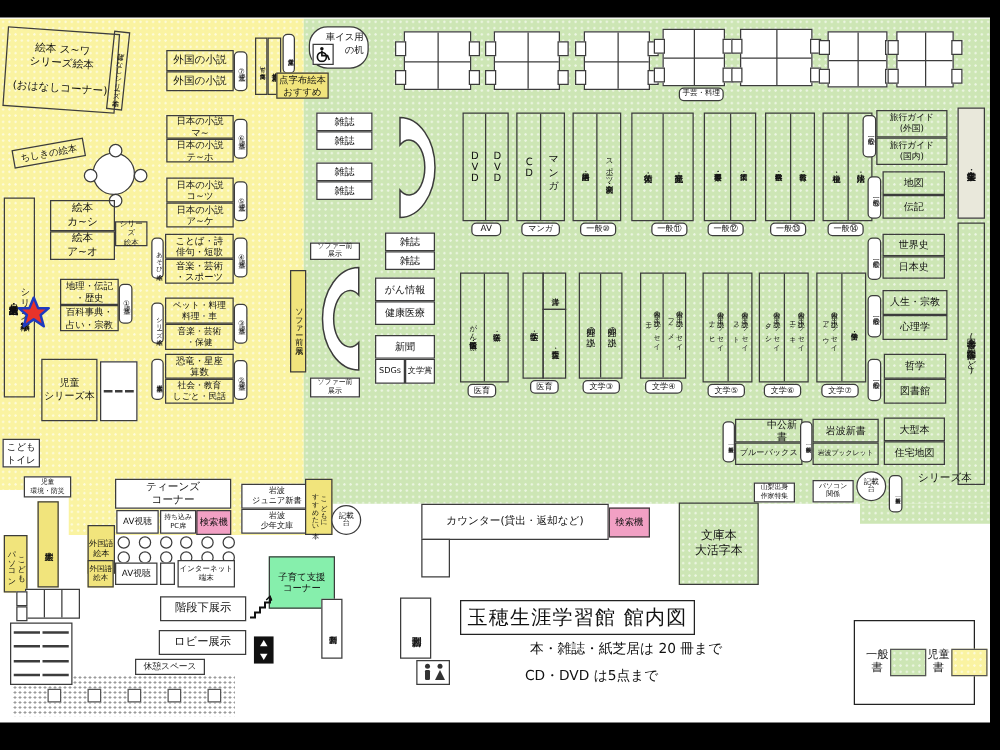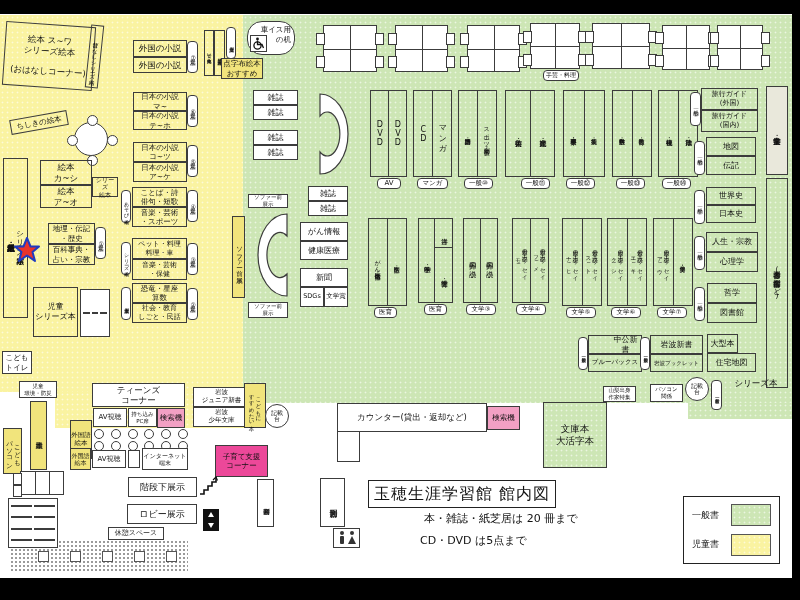--- a/index.html
+++ b/index.html
@@ -40,21 +40,21 @@
   .k-wcdesk{border:1.2px solid #3c3c3c;background:#fff}
   .wcd-txt{position:absolute;right:3px;top:3px;text-align:right;line-height:1.3}
   .wcd-ic{position:absolute;left:2px;bottom:2px;width:15px;height:15px;border:1px solid #3c3c3c;
           background:#fff;display:flex;align-items:center;justify-content:center}
   .title-box{left:368px;top:480px;width:188px;height:28px;border:1.2px solid #222;background:#fff;
              font-size:16px;letter-spacing:1px}
   .note{position:absolute;color:#111;font-size:11px;white-space:nowrap}
   .note1{left:424px;top:511px}
   .note2{left:420px;top:533px}
   .legend{left:683px;top:496px;width:97px;height:68px;border:1.2px solid #222;background:#fff;
-          flex-direction:column;justify-content:space-evenly;align-items:stretch;padding:0 8px}
+          justify-content:space-evenly;align-items:stretch;padding:0 8px}
   .lrow{display:flex;align-items:center;justify-content:space-between;font-size:9px}
   .swatch{width:38px;height:20px;border:1px solid #555;display:inline-block}
 </style>
 </head>
 <body>
 
 <div id="stage">
   <div class="base"></div>
   <div class="region region-yellow" style="left:0;top:15px;width:243px;height:377px"></div>
   <div class="region region-yellow" style="left:55px;top:392px;width:190px;height:36px"></div>
@@ -161,21 +161,21 @@
     <div class="el k-circle" style="left: 265px; top: 404px; width: 24px; height: 24px; font-size: 6px;">記載
 台</div>
     <div class="el k-chairs" style="left: 94px; top: 429px; width: 92px; height: 8px;"><i class="chairc2" style="left: 0px;"></i><i class="chairc2" style="left: 16.8px;"></i><i class="chairc2" style="left: 33.6px;"></i><i class="chairc2" style="left: 50.4px;"></i><i class="chairc2" style="left: 67.2px;"></i><i class="chairc2" style="left: 84px;"></i></div>
     <div class="el k-chairs" style="left: 94px; top: 441px; width: 92px; height: 8px;"><i class="chairc2" style="left: 0px;"></i><i class="chairc2" style="left: 16.8px;"></i><i class="chairc2" style="left: 33.6px;"></i><i class="chairc2" style="left: 50.4px;"></i><i class="chairc2" style="left: 67.2px;"></i><i class="chairc2" style="left: 84px;"></i></div>
     <div class="el k-box" style="left: 70px; top: 448px; width: 21px; height: 22px; font-size: 6px; background: rgb(241, 228, 124);">外国語
 絵本</div>
     <div class="el k-box" style="left: 92px; top: 450px; width: 34px; height: 18px; font-size: 7px; background: rgb(255, 255, 255);">AV視聴</div>
     <div class="el k-box" style="left: 128px; top: 450px; width: 12px; height: 18px; background: rgb(255, 255, 255);"></div>
     <div class="el k-box" style="left: 142px; top: 448px; width: 46px; height: 22px; font-size: 6px; background: rgb(255, 255, 255);">インターネット
 端末</div>
-    <div class="el k-box" style="left: 215px; top: 445px; width: 53px; height: 32px; font-size: 7.5px; background: #ec4899;">子育て支援
+    <div class="el k-box" style="left: 215px; top: 445px; width: 53px; height: 42px; font-size: 7.5px; background: #86efac;">子育て支援
 コーナー</div>
     <div class="el k-box" style="left: 128px; top: 477px; width: 69px; height: 20px; font-size: 9px; background: rgb(255, 255, 255);">階段下展示</div>
     <div class="el k-stairs" style="left: 198px; top: 475px; width: 20px; height: 21px;"><svg width="20" height="21" viewBox="0 0 20 21">
         <path d="M2 19 h4 v-4 h4 v-4 h4 v-4 h4 v-5" fill="none" stroke="#111" stroke-width="1.6"></path>
         <path d="M15 5 l3 -3 l1.5 3.5" fill="none" stroke="#111" stroke-width="1.2"></path>
       </svg></div>
     <div class="el k-box" style="left: 127px; top: 504px; width: 70px; height: 20px; font-size: 9px; background: rgb(255, 255, 255); text-align: center;">ロビー展示</div>
     <div class="el k-elev" style="left: 203px; top: 509px; width: 16px; height: 22px;"><svg width="16" height="22" viewBox="0 0 16 22">
         <rect width="16" height="22" fill="#111"></rect>
         <path d="M5 8 L8 3 L11 8 Z" fill="#fff"></path>
@@ -280,21 +280,21 @@
     <div class="el k-pill vert" style="left: 694px; top: 141px; width: 11px; height: 34px; font-size: 5.5px;">一般⑯</div>
     <div class="el k-box" style="left: 706px; top: 187px; width: 50px; height: 18px; font-size: 8px; background: transparent;">世界史</div>
     <div class="el k-box" style="left: 706px; top: 205px; width: 50px; height: 18px; font-size: 8px; background: transparent;">日本史</div>
     <div class="el k-pill vert" style="left: 694px; top: 190px; width: 11px; height: 34px; font-size: 5.5px;">一般⑰</div>
     <div class="el k-box" style="left: 706px; top: 232px; width: 52px; height: 20px; font-size: 8px; background: transparent;">人生・宗教</div>
     <div class="el k-box" style="left: 706px; top: 252px; width: 52px; height: 20px; font-size: 8px; background: transparent;">心理学</div>
     <div class="el k-pill vert" style="left: 694px; top: 236px; width: 11px; height: 34px; font-size: 5.5px;">一般⑱</div>
     <div class="el k-box" style="left: 707px; top: 283px; width: 50px; height: 20px; font-size: 8px; background: transparent;">哲学</div>
     <div class="el k-box" style="left: 707px; top: 303px; width: 50px; height: 20px; font-size: 8px; background: transparent;">図書館</div>
     <div class="el k-pill vert" style="left: 694px; top: 287px; width: 11px; height: 34px; font-size: 5.5px;">一般⑲</div>
-    <div class="el k-box" style="left: 707px; top: 334px; width: 31px; height: 19px; font-size: 8px; background: transparent;">大型本</div>
+    <div class="el k-box" style="left: 707px; top: 334px; width: 49px; height: 19px; font-size: 8px; background: transparent;">大型本</div>
     <div class="el k-box" style="left: 707px; top: 353px; width: 49px; height: 19px; font-size: 8px; background: transparent;">住宅地図</div>
     <div class="el k-box vert" style="left: 766px; top: 86px; width: 22px; height: 89px; font-size: 7.5px; background: rgb(233, 232, 219);">文学全集・叢書</div>
     <div class="el k-box vert" style="left: 766px; top: 178px; width: 22px; height: 210px; font-size: 7.5px; background: transparent;">参考図書(図鑑・辞書など)</div>
     <div class="el k-pill vert" style="left: 578px; top: 337px; width: 10px; height: 33px; font-size: 4.5px;">一般新書</div>
     <div class="el k-box" style="left: 588px; top: 335px; width: 54px; height: 19px; font-size: 8px; background: transparent; padding-left: 21px;">中公新書</div>
     <div class="el k-box" style="left: 588px; top: 354px; width: 54px; height: 18px; font-size: 6.5px; background: transparent;">ブルーバックス</div>
     <div class="el k-pill vert" style="left: 640px; top: 337px; width: 10px; height: 33px; font-size: 4.5px;">一般新書</div>
     <div class="el k-box" style="left: 650px; top: 335px; width: 53px; height: 19px; font-size: 8px; background: transparent;">岩波新書</div>
     <div class="el k-box" style="left: 650px; top: 354px; width: 53px; height: 18px; font-size: 5.5px; background: transparent;">岩波ブックレット</div>
     <div class="el k-box" style="left: 603px; top: 386px; width: 33px; height: 16px; font-size: 5.5px; background: rgb(255, 255, 255);">山梨出身

